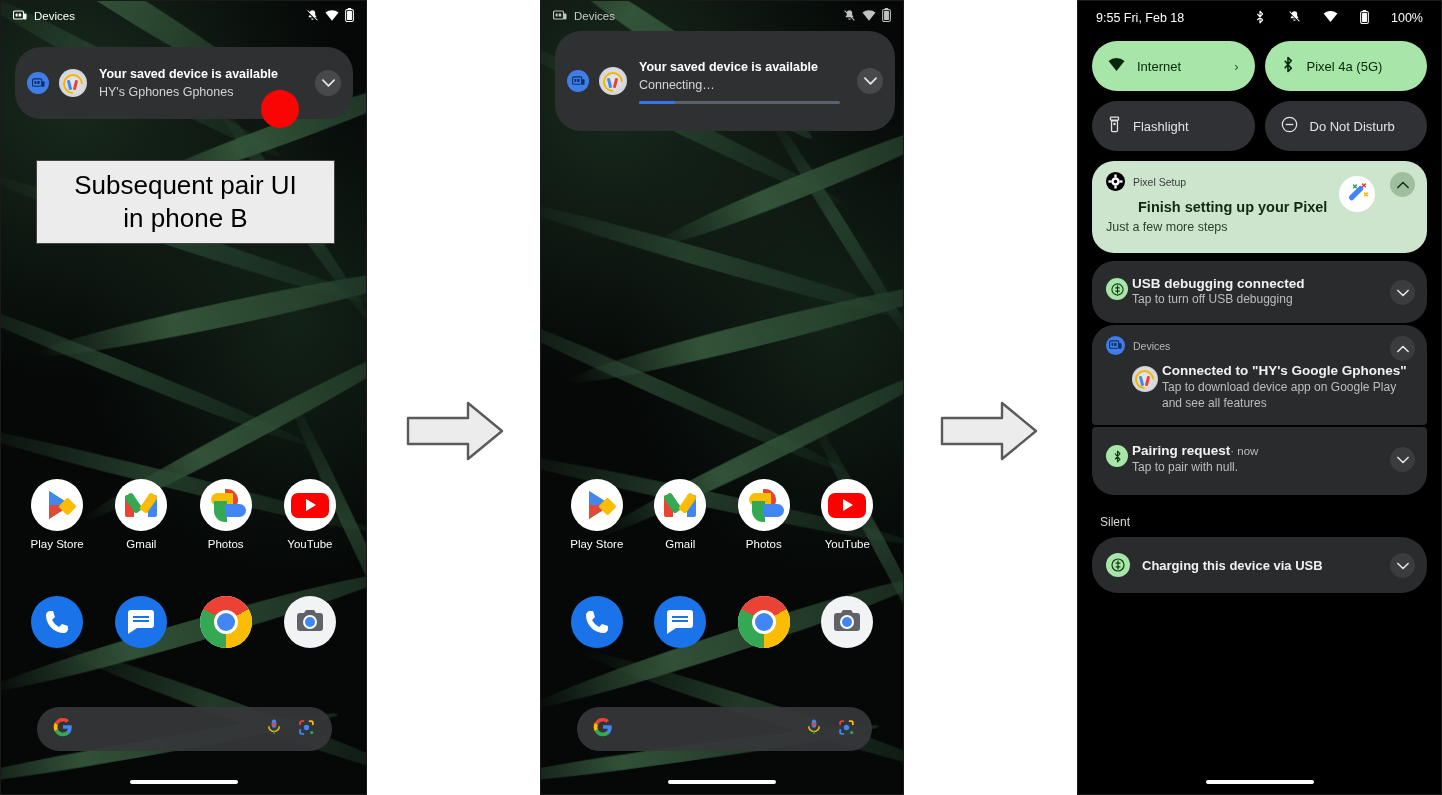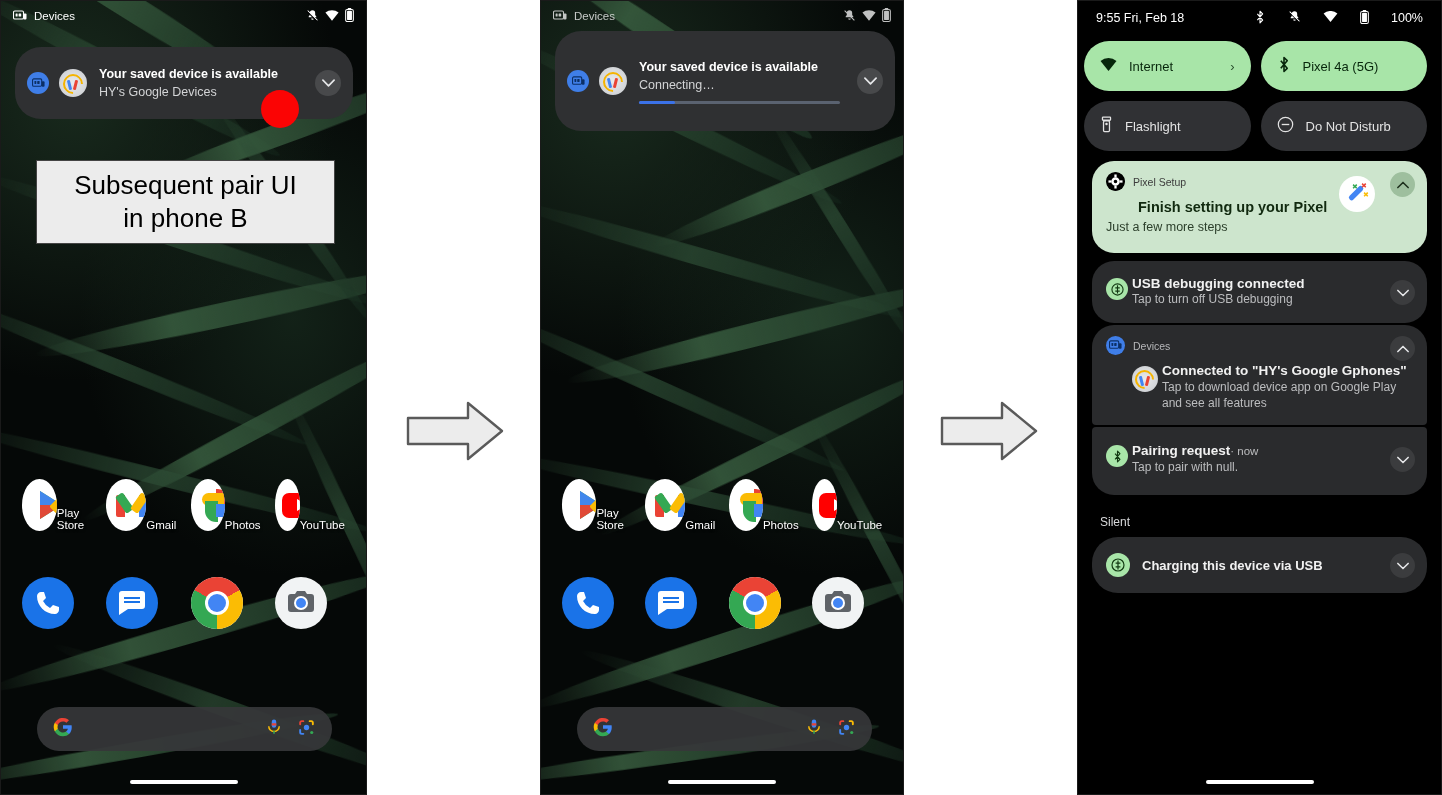--- a/index.html
+++ b/index.html
@@ -105,21 +105,21 @@
     width: 299px; height: 84px;
     background: #ececec; border: 1px solid #444;
     display: flex; align-items: center; justify-content: center;
     z-index: 10;
     color: #000; font-size: 26px; line-height: 33px; text-align: center;
   }
 
   
   .appgrid { position: absolute; left: 0; right: 0; top: 478px; z-index: 4; }
   .approw { display: flex; justify-content: space-around; padding: 0 14px; }
-  .app { width: 70px; display: flex; flex-direction: row; align-items: flex-end; }
+  .app { width: 70px; display: flex; flex-direction: column; align-items: center; }
   .appicon { width: 52px; height: 52px; border-radius: 50%; position: relative; overflow: hidden; background:#fff; }
   .applabel { margin-top: 7px; color: #fff; font-size: 11.5px; text-shadow: 0 1px 3px rgba(0,0,0,.8); }
   .approw2 { margin-top: 46px; }
 
   
   .play-tri {
     position:absolute; left:18px; top:12px; width:0;height:0;
     border-top:14px solid transparent; border-bottom:14px solid transparent;
     border-left:22px solid #34a853;
   }
@@ -170,21 +170,21 @@
   .nav-pill {
     position: absolute; left: 50%; transform: translateX(-50%); bottom: 10px;
     width: 108px; height: 4px; border-radius: 3px; background: #fff; z-index: 5;
   }
 
   
   .qs-statusbar {
     display:flex; align-items:center; height: 34px; padding: 0 18px;
     color:#fff; font-size: 12.5px;
   }
-  .qs-tiles { padding: 6px 14px 0 6px; display:grid; grid-template-columns: 1fr 1fr; gap: 10px;}
+  .qs-tiles { padding: 6px 14px 0 14px; display:grid; grid-template-columns: 1fr 1fr; gap: 10px;}
   .tile {
     height: 50px; border-radius: 26px; display:flex; align-items:center; padding: 0 16px;
     font-size: 13px;
   }
   .tile.on  { background:#a8e5a8; color:#07260b; }
   .tile.off { background:#303134; color:#e3e3e3; }
   .tile-label { margin-left: 12px; white-space:nowrap;}
   .tile-caret { margin-left:auto; font-size: 13px; opacity:.8;}
 
   
@@ -294,21 +294,21 @@
           <rect x="5.6" y="3.4" width="2.6" height="3.2" rx=".5" fill="#0b2f66"></rect>
         </svg>
     </div>
     <div class="hun-avatar">
       <div class="arc"></div>
         <div class="v1"></div>
         <div class="v2"></div>
     </div>
     <div class="hun-text">
       <div class="hun-title">Your saved device is available</div>
-      <div class="hun-sub">HY's Google Devices</div>
+      <div class="hun-sub">HY's Gphones Gphones</div>
     </div>
     <div class="hun-chevron">
       <svg width="13" height="8" viewBox="0 0 14 8">
           <path d="M1 1l6 6 6-6" stroke="#e6e7e9" stroke-width="1.8" fill="none" stroke-linecap="round" stroke-linejoin="round"></path>
         </svg>
     </div>
   </div>
 
   <div class="red-dot"></div>
 

